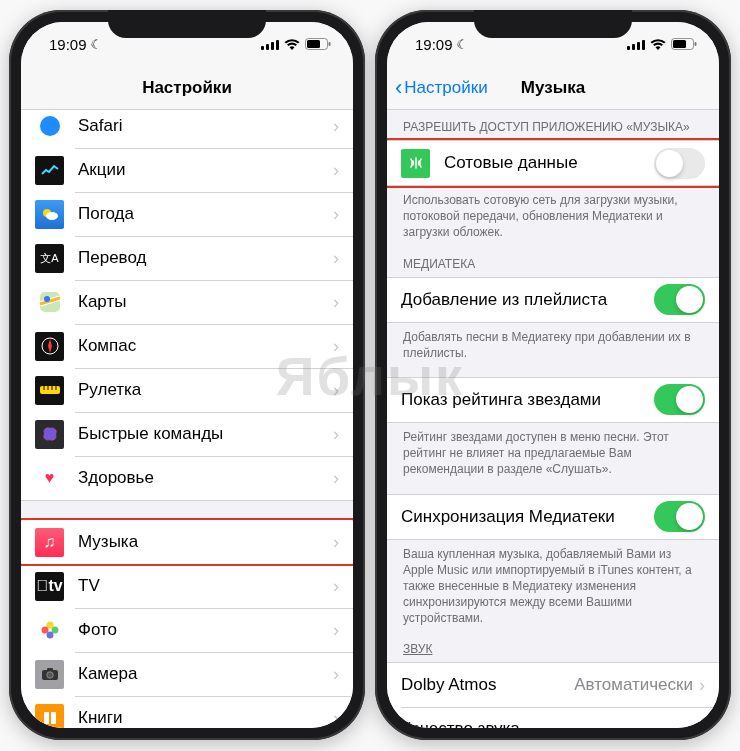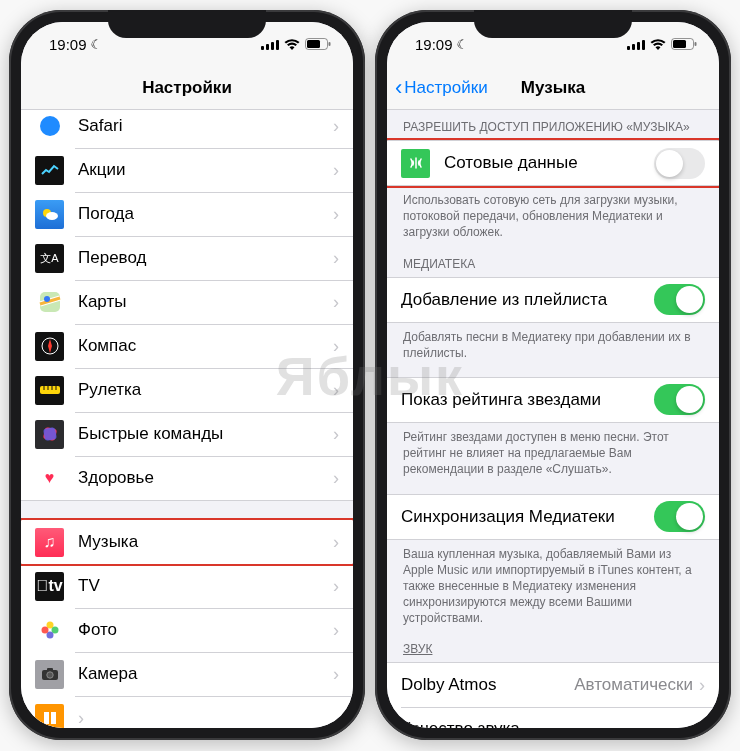--- a/index.html
+++ b/index.html
@@ -321,20 +321,21 @@
                 </div>
                 <span class="label">Камера</span>
                 <span class="chevron">›</span>
               </div>
             <div class="row">
                 <div class="icon" style="background:#ff9500;">
                   <svg width="16" height="16" viewBox="0 0 16 16">
                     <path d="M2 2 h5 v12 h-5z M9 2 h5 v12 h-5z" fill="#fff"></path>
                   </svg>
                 </div>
+                <span class="label">Книги</span>
                 <span class="chevron">›</span>
               </div>
 
           </div>
         </div>
 
       </div>
     </div>
   </div>
 

